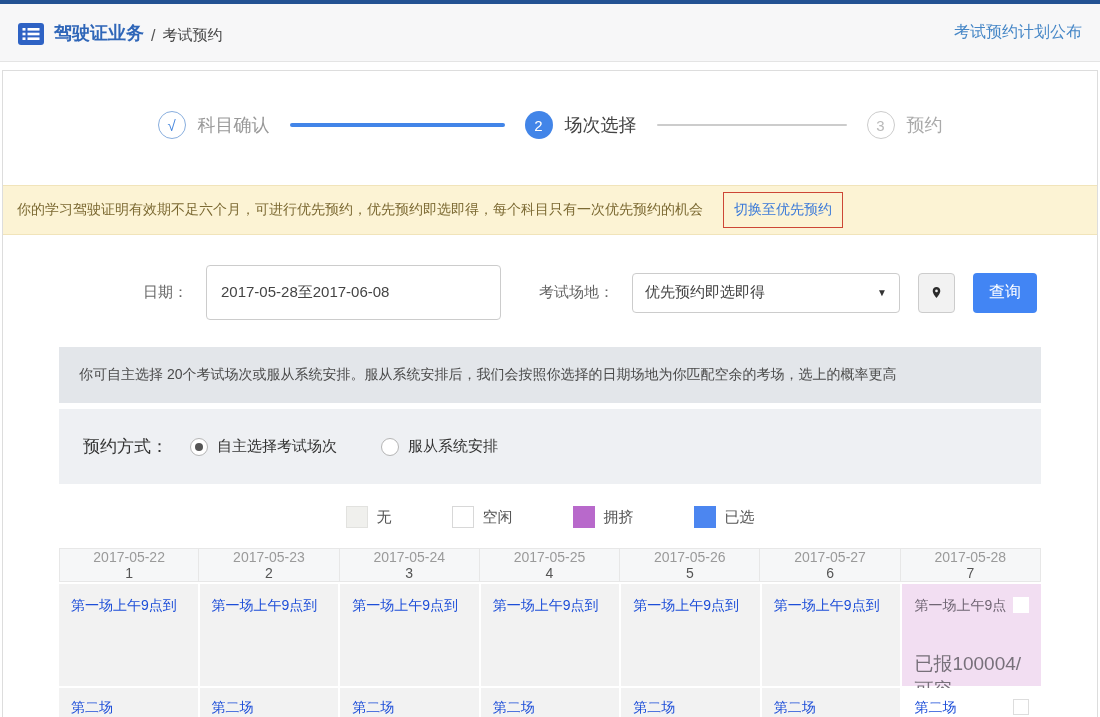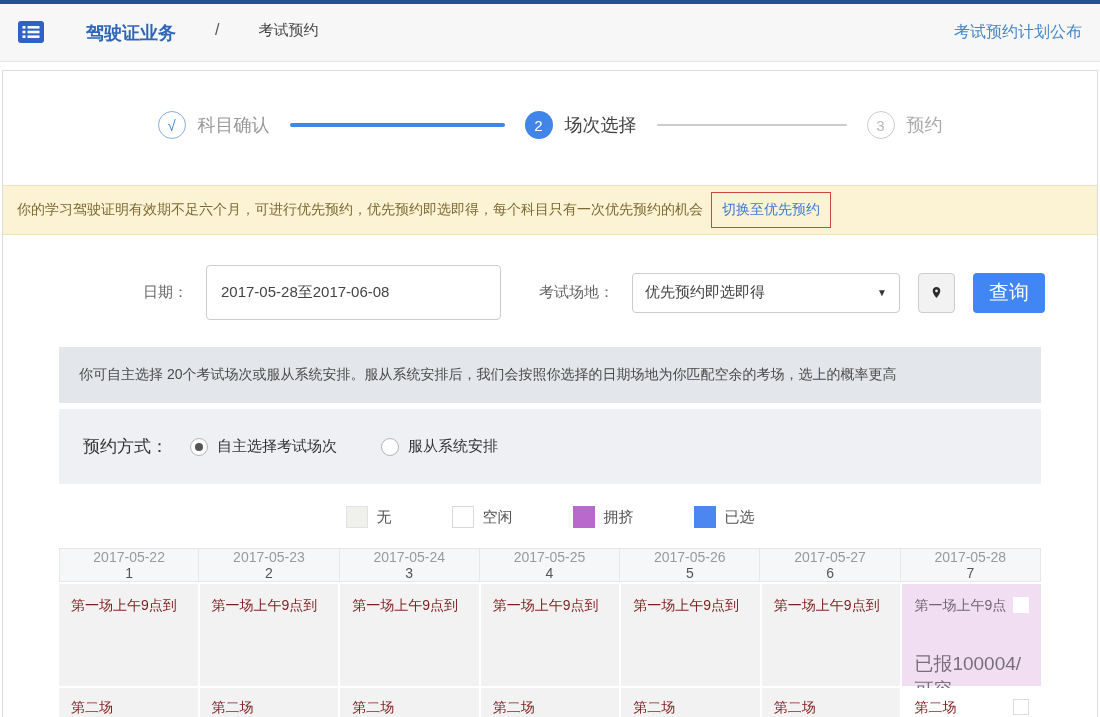--- a/index.html
+++ b/index.html
@@ -6,21 +6,21 @@
   body {
     width: 1100px; height: 717px; overflow: hidden;
     font-family: "Liberation Sans", "DejaVu Sans", sans-serif;
     background: #fff; color: #333; position: relative;
   }
   .topstrip { height: 4px; background: #235293; }
   .appbar {
     height: 58px; background: #f7f7f8; border-bottom: 1px solid #e4e4e4;
     display: flex; align-items: center; justify-content: space-between; padding: 0 18px;
   }
-  .appbar-left { display: flex; align-items: flex-start; gap: 32px; }
+  .appbar-left { display: flex; align-items: flex-end; }
   .list-icon { margin-right: 10px; display: flex; }
   .crumb-primary { color: #2f66b8; font-size: 18px; font-weight: bold; }
   .crumb-sep { color: #555; font-size: 16px; margin: 0 7px; }
   .crumb-secondary { color: #444; font-size: 15px; }
   .plan-link { color: #4586c6; font-size: 16px; text-decoration: none; cursor: pointer; }
 
   .panel {
     margin: 8px 2px 0; border: 1px solid #ddd; border-bottom: none;
     background: #fff; height: 650px;
   }
@@ -38,21 +38,21 @@
   .step-label { margin-left: 12px; font-size: 18px; }
   .done .step-label { color: #999; }
   .active .step-label { color: #444; }
   .pending .step-label { color: #aaa; }
   .connector { width: 215px; height: 4px; background: #4285e8; margin: 0 20px; border-radius: 2px; }
   .connector.gray { height: 2px; background: #ccc; width: 190px; }
 
   
   .notice {
     margin-top: 18px; background: #fcf3d4; border-top: 1px solid #f1e4ba; border-bottom: 1px solid #f1e4ba;
-    padding: 6px 14px; display: flex; align-items: center; font-size: 14px; color: #7c6a33;
+    padding: 6px 14px; display: flex; align-items: center; font-size: 14px; color: #7c6a33; gap: 12px;
   }
   .notice-link-box { border: 1px solid #cd4636; padding: 8px 10px; margin-left: 8px; }
   .notice-link { color: #3b7ad9; text-decoration: none; font-size: 14px; cursor: pointer; }
 
   
   .filters { display: flex; align-items: center; margin: 30px 0 0 140px; gap: 8px; }
   .filter-label { font-size: 15px; color: #666; margin-right: 10px; }
   .date-input {
     width: 295px; height: 55px; border: 1px solid #ccc; border-radius: 4px;
     padding: 0 14px; font-size: 15px; color: #444; font-family: inherit;
@@ -63,21 +63,21 @@
     display: flex; align-items: center; justify-content: space-between;
     padding: 0 12px; font-size: 15px; color: #444; cursor: pointer; background: #fff;
   }
   .dd-arrow { font-size: 10px; color: #333; }
   .pin-btn {
     width: 37px; height: 40px; margin-left: 10px; border: 1px solid #ccc; border-radius: 4px;
     background: #f2f2f2; display: flex; align-items: center; justify-content: center; cursor: pointer;
   }
   .search-btn {
     height: 40px; margin-left: 10px; padding: 0 16px; background: #4285f4; color: #fff;
-    border: none; border-radius: 4px; font-size: 20px; font-family: inherit; cursor: pointer;
+    border: none; border-radius: 4px; font-size: 16px; font-family: inherit; cursor: pointer;
   }
 
   
   .tips { margin: 27px 56px 0; background: #e3e6ea; padding: 19px 20px; font-size: 14px; color: #4a4a4a; }
   .mode { margin: 6px 56px 0; background: #eef0f3; padding: 26px 24px; display: flex; align-items: center; }
   .mode-label { font-size: 17px; color: #333; margin-right: 22px; }
   .radio-opt { display: flex; align-items: center; margin-right: 44px; cursor: pointer; }
   .radio { width: 18px; height: 18px; border-radius: 50%; border: 1px solid #b5b5b5; background: #fff; position: relative; margin-right: 9px; flex: none; }
   .radio.checked::after { content: ""; position: absolute; left: 4px; top: 4px; width: 8px; height: 8px; border-radius: 50%; background: #555; }
   .radio-label { font-size: 15px; color: #333; }
@@ -97,21 +97,21 @@
   .sched-head-cell {
     background: #f6f7f8; border-top: 1px solid #e7e7e7; border-bottom: 1px solid #e7e7e7;
     border-right: 1px solid #e7e7e7; padding: 0 14px;
     display: flex; justify-content: space-between; align-items: center; flex-direction: column;
   }
   .sched-head-cell:first-child { border-left: 1px solid #e7e7e7; }
   .head-date { color: #9a9a9a; font-size: 14px; }
   .head-num { color: #555; font-size: 14px; }
   .sched-body { display: grid; grid-template-columns: repeat(7, 1fr); gap: 2px; background: #fff; padding-top: 2px; }
   .cell {
-    background: #f2f2f2; padding: 13px 12px; font-size: 14px; color: #7f1d1d; cursor: pointer;
+    background: #f2f2f2; padding: 13px 12px; font-size: 14px; color: #1d4ed8; cursor: pointer;
   }
   .row1 { height: 102px; }
   .row2 { height: 60px; padding-top: 11px; }
   .cell.crowded { background: #f2def2; color: #6f6573; }
   .cell.white { background: #fff; }
   .cell-top { display: flex; justify-content: space-between; align-items: flex-start; }
   .cbx { width: 16px; height: 16px; background: #fff; flex: none; }
   .cbx.bordered { border: 1px solid #ddd; }
   .enrolled { margin-top: 36px; font-size: 19px; color: #77707a; }
   .rank { margin-top: 7px; font-size: 13.5px; color: #b3a8b6; }

